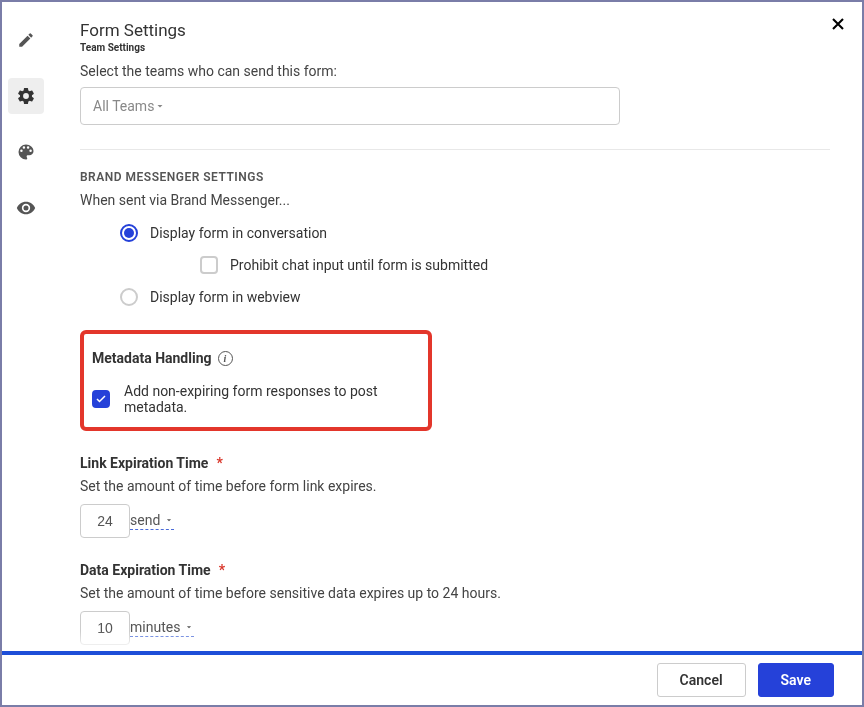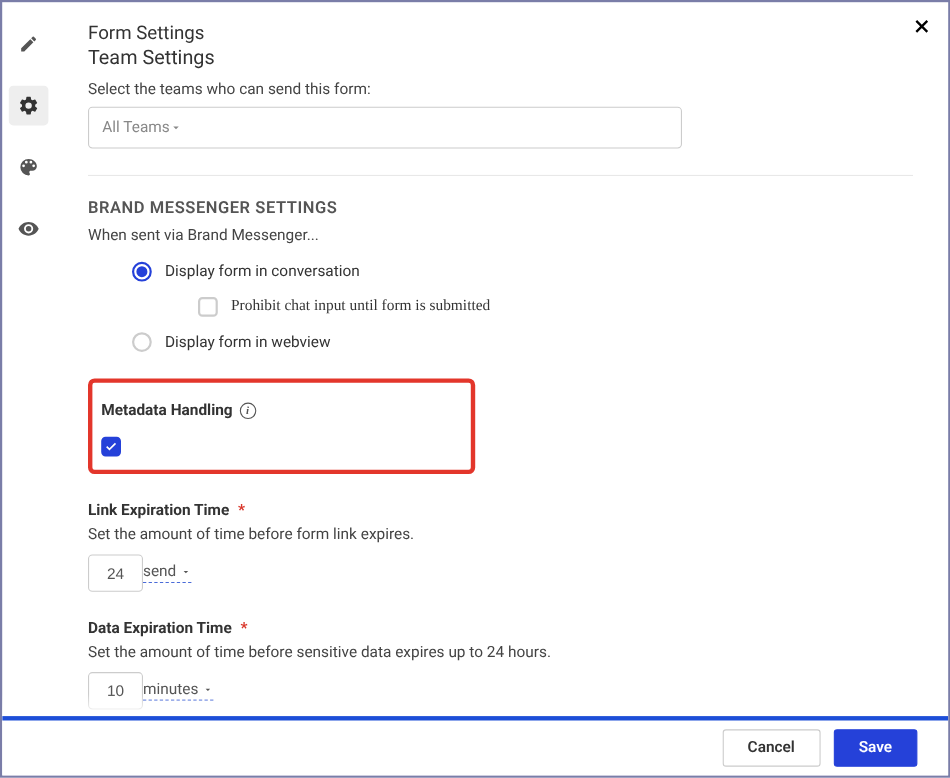--- a/index.html
+++ b/index.html
@@ -46,22 +46,22 @@
     }
     .content {
       padding: 18px 16px 0 78px;
       width: calc(100% - 16px);
     }
     .title {
       font-weight: 400;
       font-size: 17px;
     }
     .subtitle {
-      font-weight: 400;
-      font-size: 18px;
+      font-weight: 700;
+      font-size: 10px;
       margin-top: 2px;
     }
     .desc {
       font-size: 14px;
       margin-top: 10px;
       color: #444;
     }
     .select-box {
       margin-top: 8px;
       height: 38px;
@@ -74,21 +74,21 @@
       color: #888;
       font-size: 14px;
       cursor: pointer;
     }
     .divider {
       border: none;
       border-top: 1px solid #e8e8e8;
       margin: 24px 0 20px 0;
     }
     .section-header {
-      font-size: 15px;
+      font-size: 12px;
       font-weight: 600;
       letter-spacing: 0.5px;
       color: #555;
     }
     .section-desc {
       font-size: 14px;
       margin-top: 8px;
       color: #444;
     }
     .radio-group {
@@ -133,22 +133,21 @@
       justify-content: center;
       flex-shrink: 0;
     }
     .checkbox.checked {
       background: #2541d9;
       border-color: #2541d9;
     }
     .checkbox.checked svg { display: block; }
     .checkbox svg { display: none; }
     .nested {
-      margin-left: 60px;
-      font-family: Liberation Serif, serif;
+      margin-left: 80px;
     }
     .highlight-box {
       border: 4px solid #e3362b;
       border-radius: 6px;
       padding: 14px 34px 12px 8px;
       margin-top: 24px;
       width: 352px;
     }
     .field-label {
       font-weight: 700;
@@ -325,20 +324,21 @@
     <div class="field-label">
       <span>Metadata Handling</span>
       <span class="info-icon">i</span>
     </div>
     <div class="metadata-check">
       <span class="checkbox checked">
         <svg width="12" height="12" viewBox="0 0 24 24" fill="none" stroke="#fff" stroke-width="3">
             <polyline points="20 6 9 17 4 12"></polyline>
           </svg>
       </span>
+      <span>Add non-expiring form responses to post metadata.</span>
     </div>
   </div>
 
   <div class="field-block">
     <div class="field-label">
       <span>Link Expiration Time</span>
         <span class="required">*</span>
     </div>
     <div class="field-desc">Set the amount of time before form link expires.</div>
     <div class="input-row">

